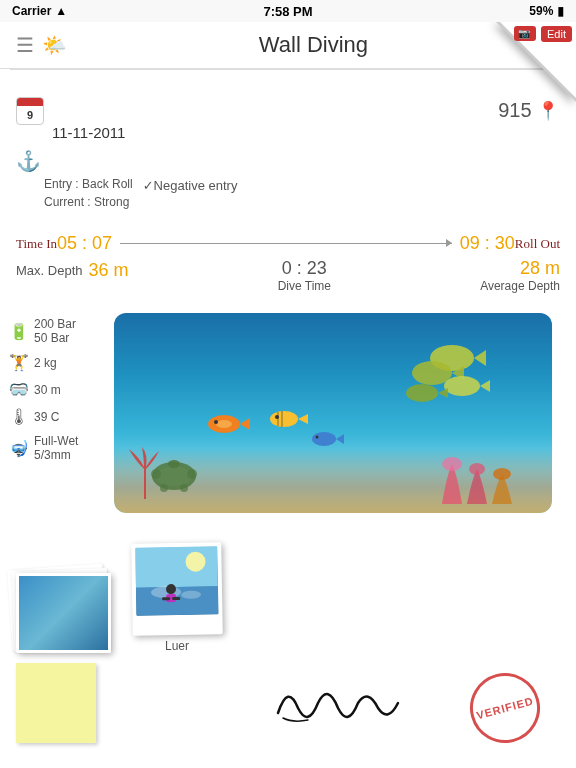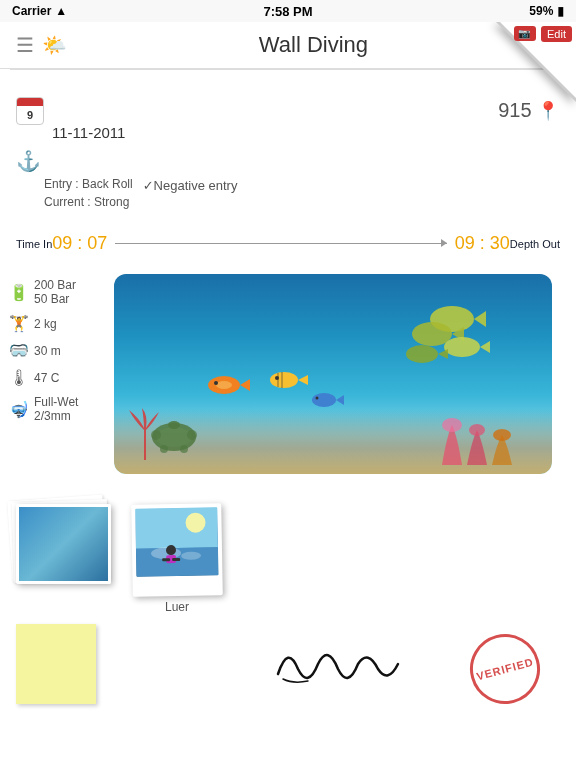--- a/index.html
+++ b/index.html
@@ -162,21 +162,21 @@
     #time-grid {
       margin: 10px 16px;
       position: relative;
     }
     .time-row {
       display: flex;
       align-items: center;
       justify-content: space-between;
       margin-bottom: 4px;
     }
-    .time-label { font-size: 11px; color: #0f172a; }
+    .time-label { font-size: 13px; color: #7f1d1d; font-family: Liberation Serif, serif; }
     .time-value { font-size: 18px; color: #f0a500; font-weight: 500; }
     .time-line {
       flex: 1;
       height: 1px;
       background: #999;
       margin: 0 8px;
       position: relative;
     }
     .time-line::after {
       content: '';
@@ -241,20 +241,21 @@
       flex-shrink: 0;
     }
     #illus-col {
       flex: 1;
     }
 
     
     #photos-row {
       display: flex;
       gap: 16px;
+      align-items: flex-end;
       padding: 10px 16px 10px;
     }
     .photo-stack {
       position: relative;
       width: 100px;
     }
     .photo-thumb {
       width: 95px;
       height: 80px;
       background: #5b9abf;
@@ -424,24 +425,38 @@
     <div style="display:flex; align-items:center; margin-left:28px; margin-bottom: 2px;">
       <span id="entry-row" style="margin-left:0; font-size:12px; color:#555;">Entry : Back Roll</span>
       <span id="negative-entry" style="font-size:13px; color:#555; margin-left:10px;">✓Negative entry</span>
     </div>
     <div id="current-row">Current : Strong</div>
   </div>
 
   <div id="time-grid">
     <div class="time-row">
       <span class="time-label">Time In</span>
-      <span class="time-value">09 : 07</span>
+      <span class="time-value">05 : 07</span>
       <div class="time-line"></div>
       <span class="time-value">09 : 30</span>
-      <span class="time-label">Depth Out</span>
+      <span class="time-label">Roll Out</span>
+    </div>
+    <div style="display: flex; align-items: flex-start; justify-content: space-between;">
+      <div class="depth-row">
+        <span class="depth-label">Max. Depth</span>
+        <span class="depth-value">36 m</span>
+      </div>
+      <div class="dive-time-container">
+        <div class="dive-time-value">0 : 23</div>
+        <div class="dive-time-label">Dive Time</div>
+      </div>
+      <div class="avg-depth-container">
+        <div class="avg-depth-value">28 m</div>
+        <div class="avg-depth-label">Average Depth</div>
+      </div>
     </div>
   </div>
 
   <div id="dive-visual-row">
     <div id="gear-col">
       <div class="gear-item">
         <div class="gear-icon-wrap">🔋</div>
         <div>
           <div>200 Bar</div>
           <div>50 Bar</div>
@@ -450,27 +465,27 @@
       <div class="gear-item">
         <div class="gear-icon-wrap">🏋</div>
         <span>2 kg</span>
       </div>
       <div class="gear-item">
         <div class="gear-icon-wrap">🥽</div>
         <span>30 m</span>
       </div>
       <div class="gear-item">
         <div class="gear-icon-wrap">🌡</div>
-        <span>47 C</span>
+        <span>39 C</span>
       </div>
       <div class="gear-item">
         <div class="gear-icon-wrap">🤿</div>
         <div>
           <div>Full-Wet</div>
-          <div>2/3mm</div>
+          <div>5/3mm</div>
         </div>
       </div>
     </div>
 
     <div id="illus-col">
 
       <div id="illustration">
 
         <div style="position:absolute; bottom:0; left:0; right:0; height:65px; background: linear-gradient(to top, rgba(200,160,80,0.8) 0%, rgba(180,120,60,0.5) 40%, transparent 100%); border-radius: 0 0 12px 12px;"></div>
 

